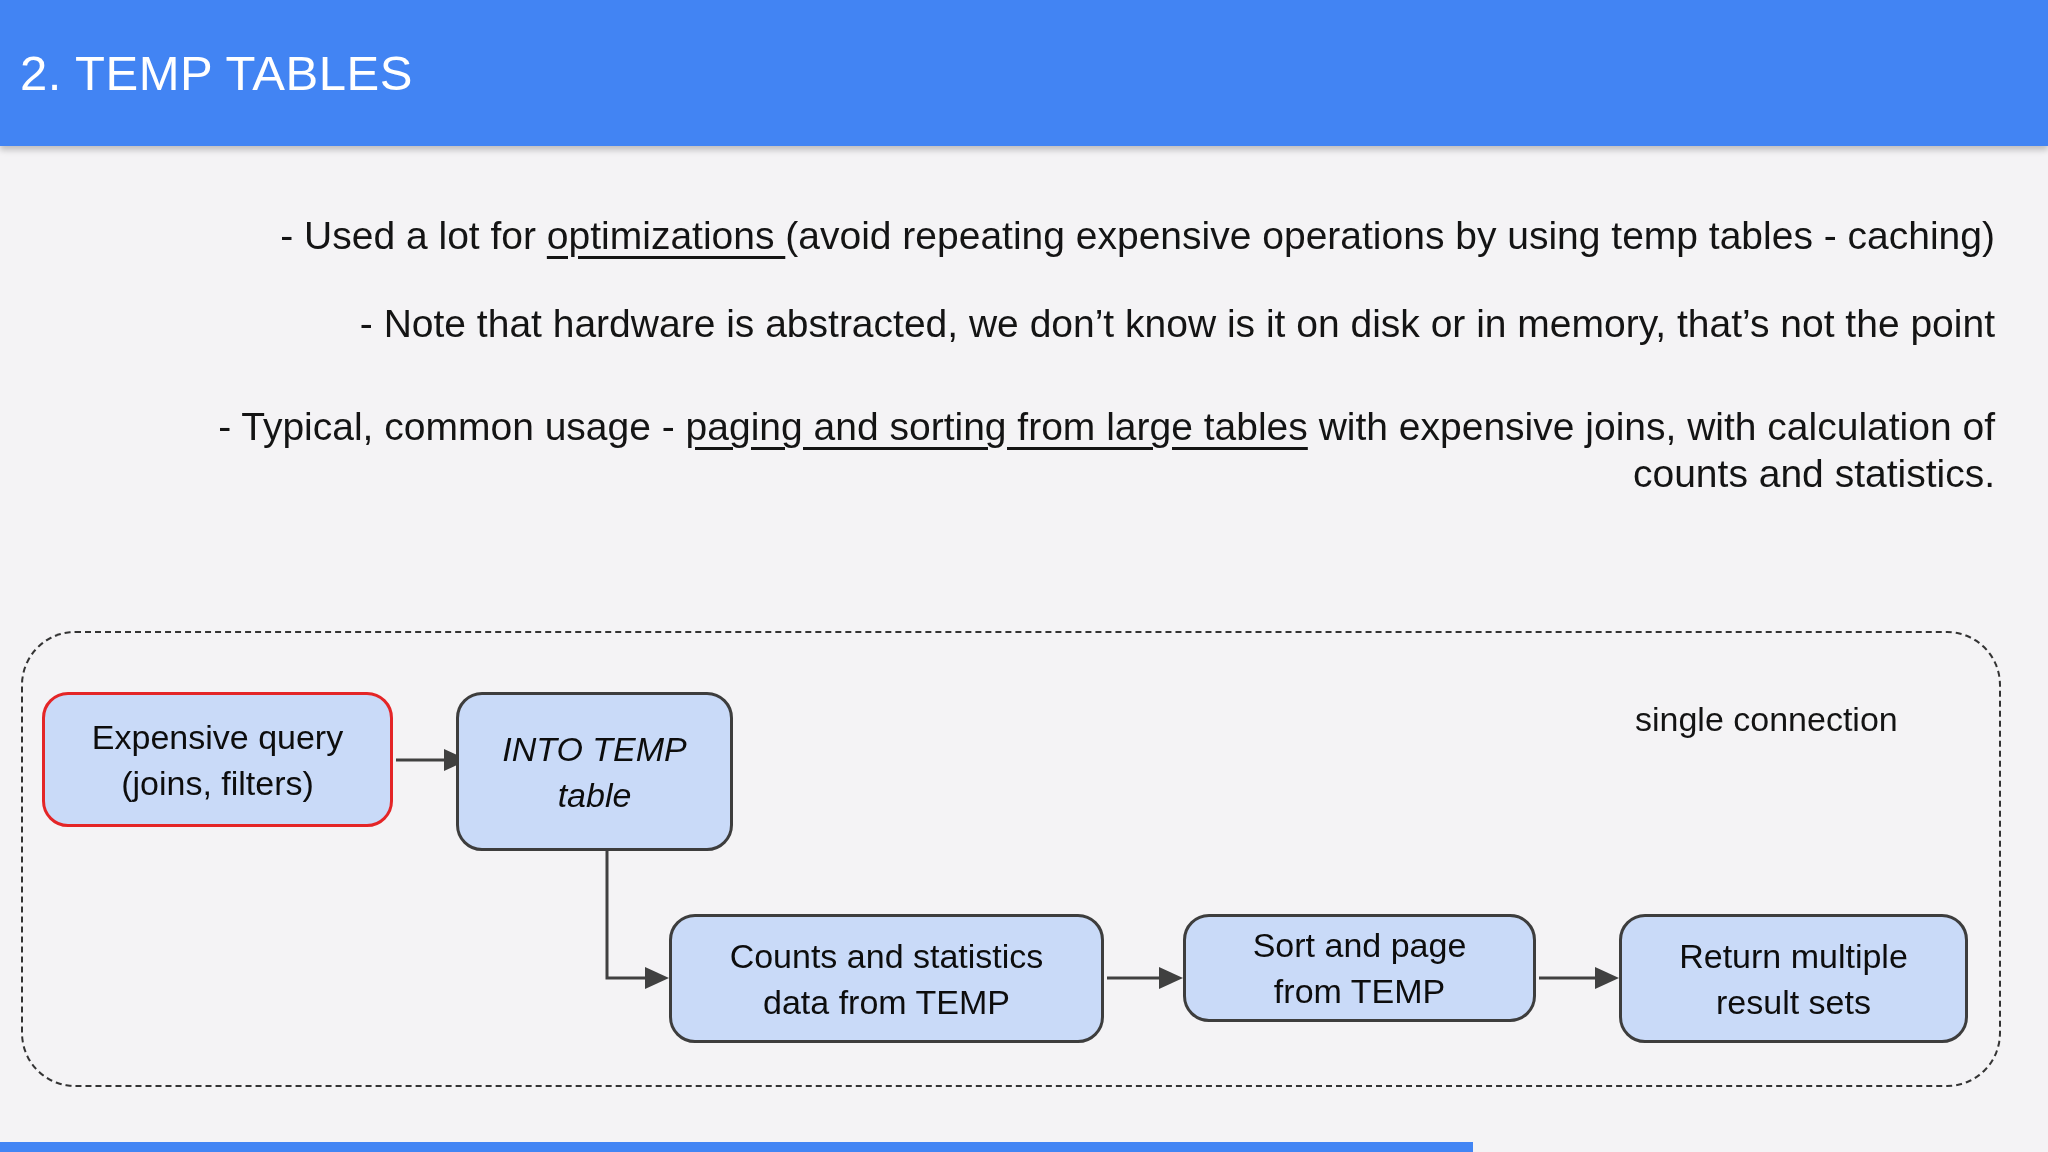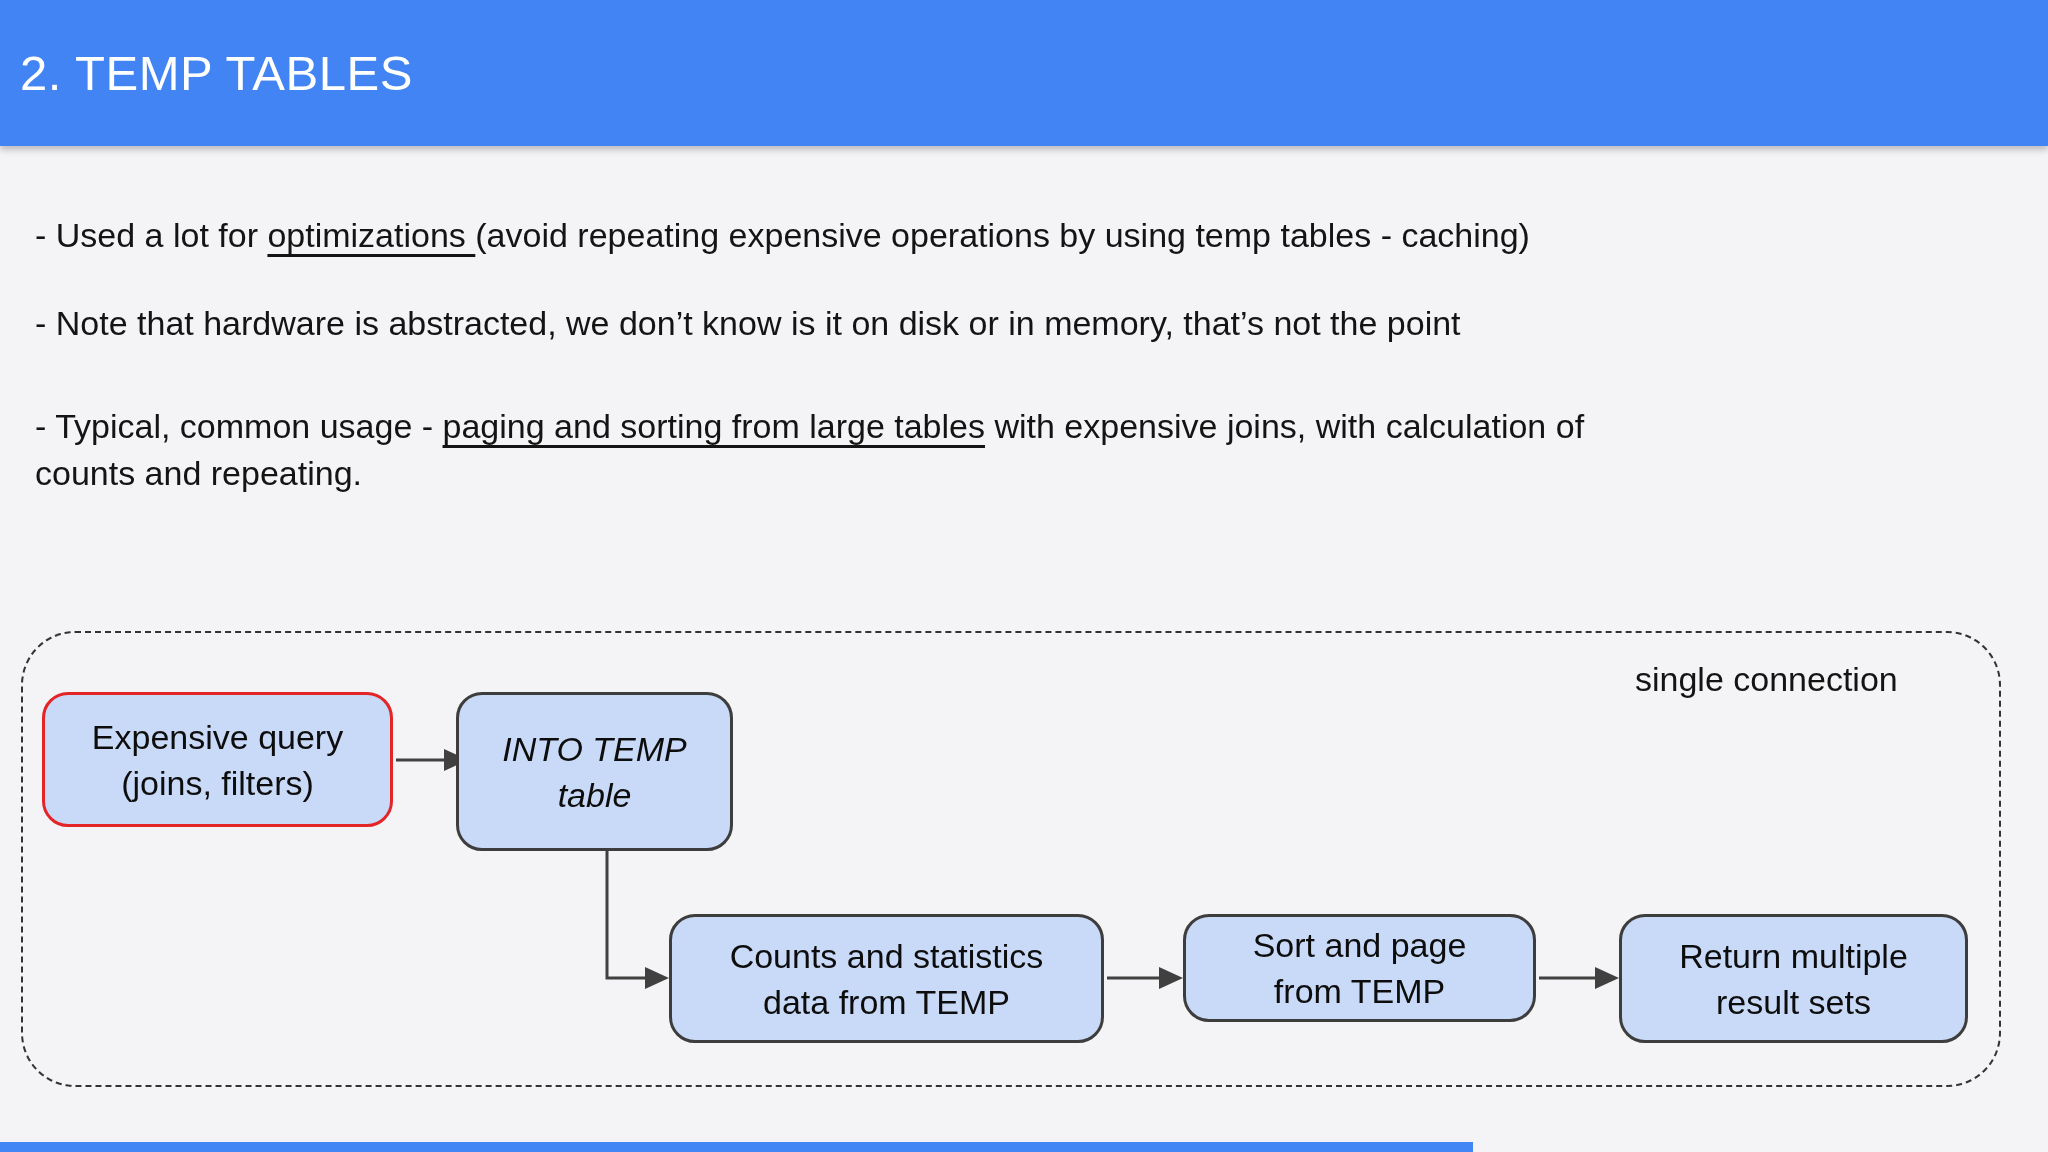--- a/index.html
+++ b/index.html
@@ -29,39 +29,39 @@
     box-shadow:0 4px 6px rgba(0,0,0,0.22);
   }
   .titlebar h1{
     color:var(--c-header_text);
     font-size:49px;font-weight:400;letter-spacing:0.5px;
     padding-left:20px;
   }
   
   .bullet{
     position:absolute;left:35px;width:1960px;
-    font-size:34px;line-height:47px;color:var(--c-body_text);
+    font-size:39px;line-height:47px;color:var(--c-body_text);text-align:right;
   }
   .bullet .u{
     text-decoration:underline;
     text-decoration-thickness:2.5px;
     text-underline-offset:7px;
   }
   .b1{top:212px;}
   .b2{top:300px;}
   .b3{top:403px;}
   .block{display:block;}
   
   .flow-container{
     position:absolute;left:21px;top:631px;width:1980px;height:456px;
     border:2.5px dashed var(--c-dash_border);
     border-radius:54px;
   }
   .flow-label{
-    position:absolute;left:1635px;top:660px;
+    position:absolute;left:1635px;top:700px;
     font-size:34px;color:var(--c-body_text);text-align:right;
   }
   .node{
     position:absolute;
     background:var(--c-box_fill);
     border:3px solid var(--c-box_border);
     border-radius:26px;
     display:flex;flex-direction:column;justify-content:center;align-items:center;
     font-size:34px;line-height:46px;color:#0d0d0d;text-align:center;
   }
@@ -87,21 +87,21 @@
 
   <header class="titlebar">
     <h1>2. TEMP TABLES</h1>
   </header>
 
   <main>
     <p class="bullet b1"><span>- Used a lot for </span><span class="u">optimizations </span><span>(avoid repeating expensive operations by using temp tables - caching)</span></p>
 
     <p class="bullet b2"><span>- Note that hardware is abstracted, we don’t know is it on disk or in memory, that’s not the point</span><span class="u"></span><span></span></p>
 
-    <p class="bullet b3"><span>- Typical, common usage - </span><span class="u">paging and sorting from large tables</span><span> with expensive joins, with calculation of</span><span class="block">counts and repeating.</span></p>
+    <p class="bullet b3"><span>- Typical, common usage - </span><span class="u">paging and sorting from large tables</span><span> with expensive joins, with calculation of</span><span class="block">counts and statistics.</span></p>
   </main>
 
   <section>
     <div class="flow-container"></div>
     <div class="flow-label">single connection</div>
 
     <svg class="arrows" viewBox="0 0 2048 1152" xmlns="http://www.w3.org/2000/svg">
       <g>
         <line x1="396" y1="760" x2="446" y2="760"></line>
         <polygon points="468,760 444,749 444,771"></polygon>

